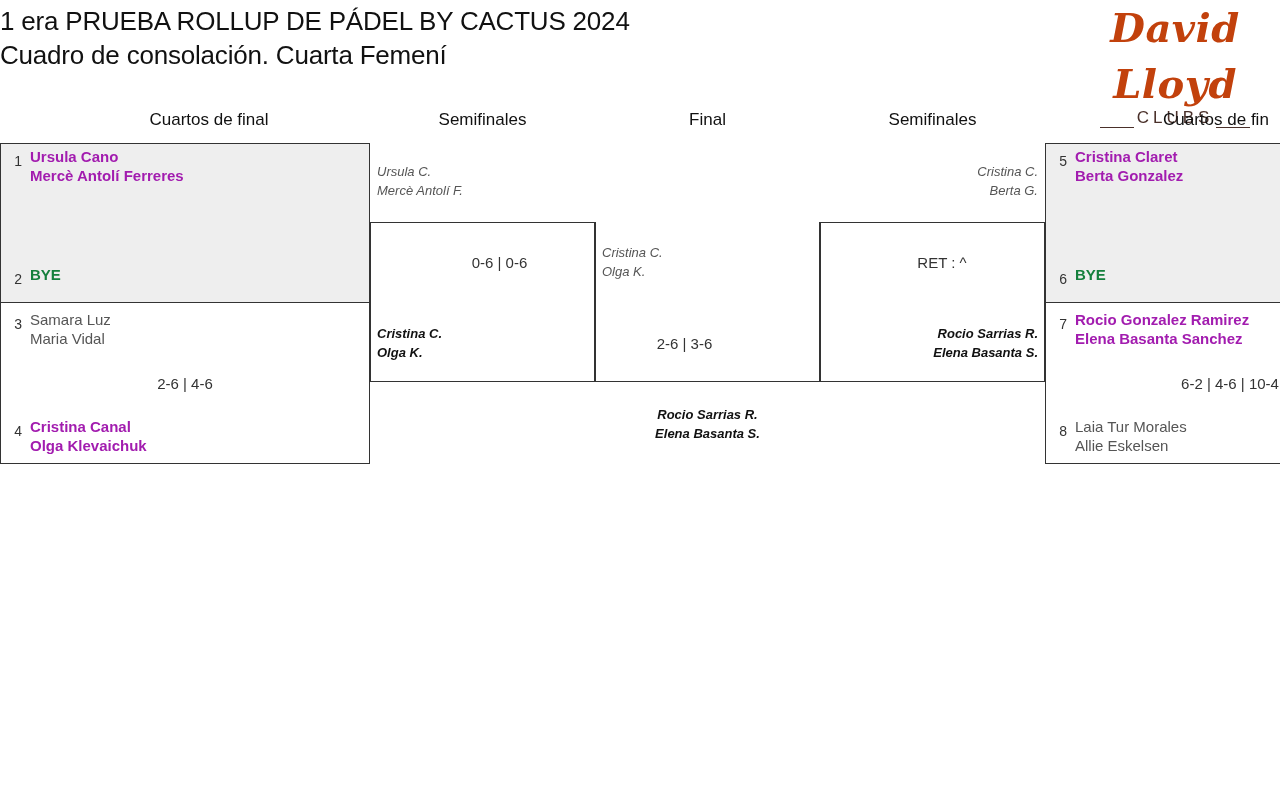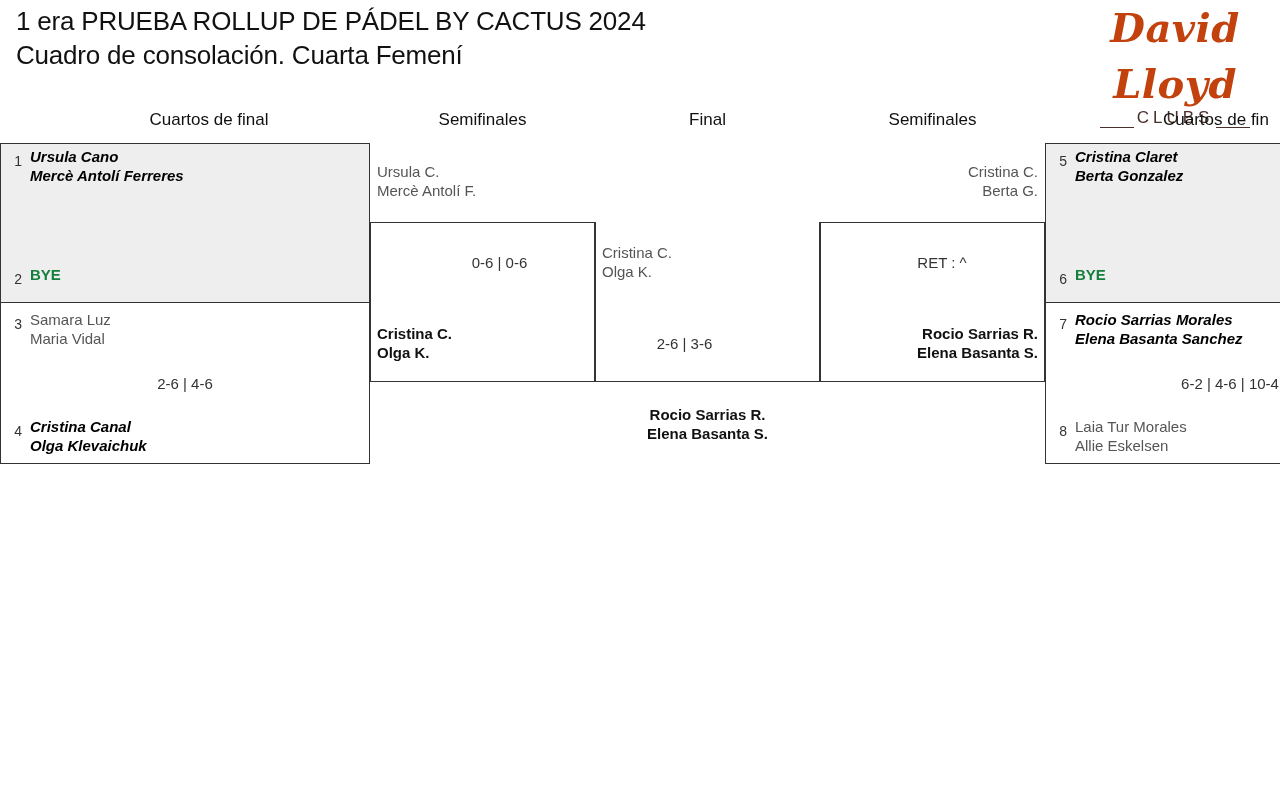--- a/index.html
+++ b/index.html
@@ -24,21 +24,20 @@
     width: 1040px;
     font-size: 26px;
     line-height: 34px;
     font-weight: 400;
     color: #111111;
     letter-spacing: -0.2px;
   }
   #page-title .title-line {
     display: block;
     white-space: nowrap;
-    margin-left: 16px;
   }
 
   
   #brand-logo {
     position: absolute;
     right: 0px;
     top: 0px;
     width: 210px;
     height: 84px;
     text-align: center;
@@ -138,41 +137,42 @@
     text-align: right;
     font-size: 14px;
     color: #333333;
     flex: 0 0 auto;
     padding-top: 5px;
   }
   .entry .players {
     display: block;
   }
   .entry .players span { display: block; }
-  .entry.winner .players { font-weight: 700; color: #000000; font-style: italic; }
+  .entry.winner .players { font-weight: 700; color: #a21caf; }
   .entry.loser  .players { font-weight: 400; color: #555555; }
   .entry.bye    .players { font-weight: 700; color: #15803d; }
 
   
   #entry-1 { left: 8px;  top: 147px; }
   #entry-2 { left: 8px;  top: 265px; }
   #entry-3 { left: 8px;  top: 310px; }
   #entry-4 { left: 8px;  top: 417px; }
   
   #entry-5 { left: 1053px; top: 147px; }
   #entry-6 { left: 1053px; top: 265px; }
   #entry-7 { left: 1053px; top: 310px; }
   #entry-8 { left: 1053px; top: 417px; }
 
   
   .name-label {
     position: absolute;
-    font-size: 15px;
+    font-size: 13px;
     line-height: 19px;
     white-space: nowrap;
+    font-style: italic;
   }
   .name-label span { display: block; }
   .name-label.winner { font-weight: 700; color: #111111; }
   .name-label.loser  { font-weight: 400; color: #555555; }
   .name-label.align-right { text-align: right; }
 
   #sf-left-top     { left: 377px; top: 162px; }
   #sf-left-bottom  { left: 377px; top: 324px; }
   #final-left-top  { left: 602px; top: 243px; }
   #sf-right-top    { left: 820px; top: 162px; width: 218px; }
@@ -266,21 +266,21 @@
 <div class="entry bye" id="entry-6">
   <span class="seed">6</span>
   <span class="players">
     <span>BYE</span>
   </span>
 </div>
 
 <div class="entry winner" id="entry-7">
   <span class="seed">7</span>
   <span class="players">
-    <span>Rocio Sarrias Morales</span>
+    <span>Rocio Gonzalez Ramirez</span>
     <span>Elena Basanta Sanchez</span>
   </span>
 </div>
 
 <div class="entry loser" id="entry-8">
   <span class="seed">8</span>
   <span class="players">
     <span>Laia Tur Morales</span>
     <span>Allie Eskelsen</span>
   </span>

